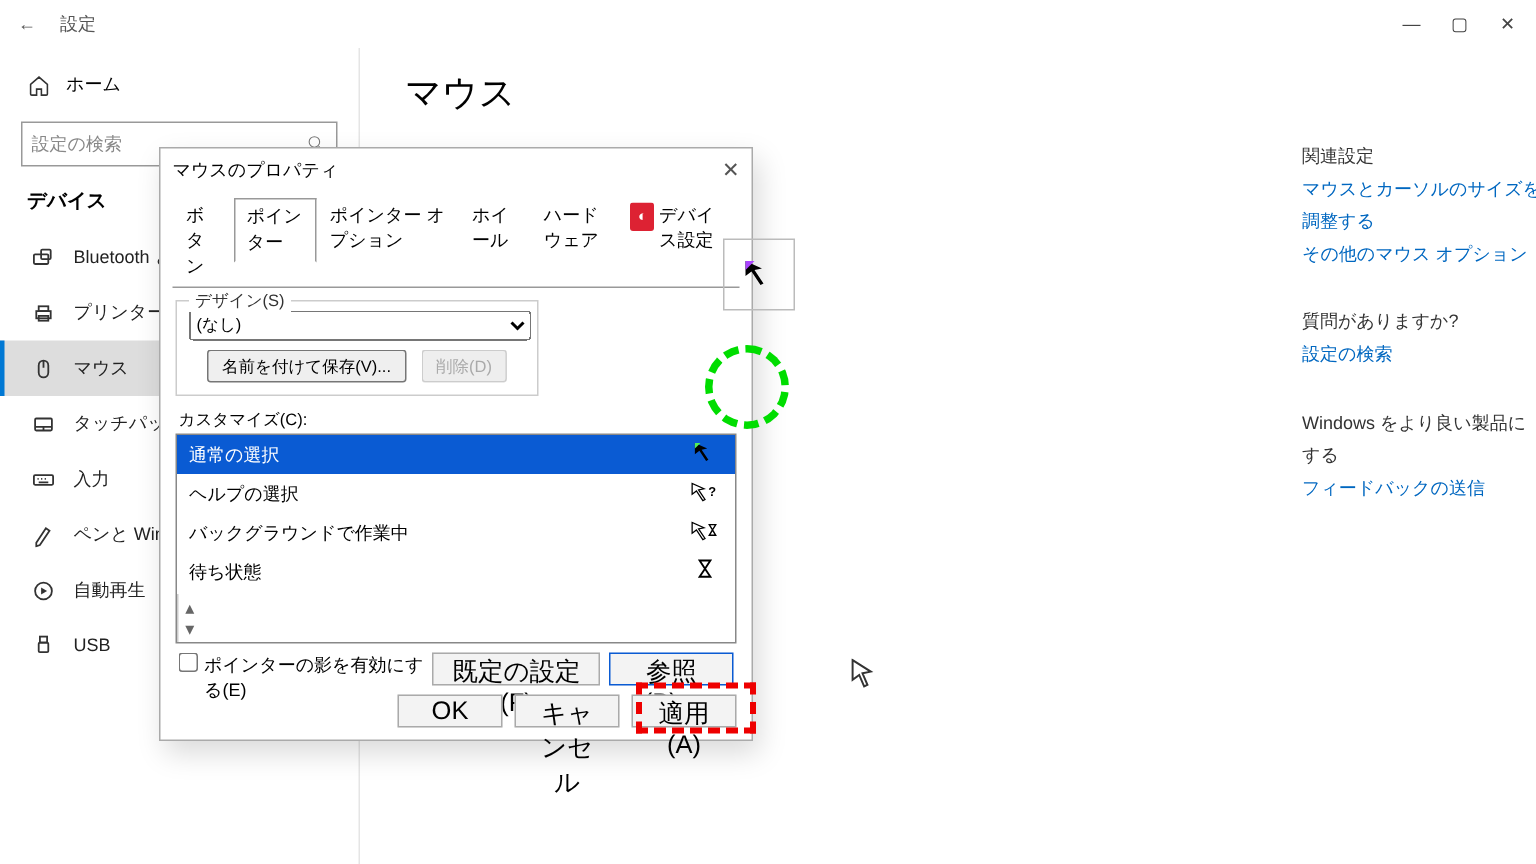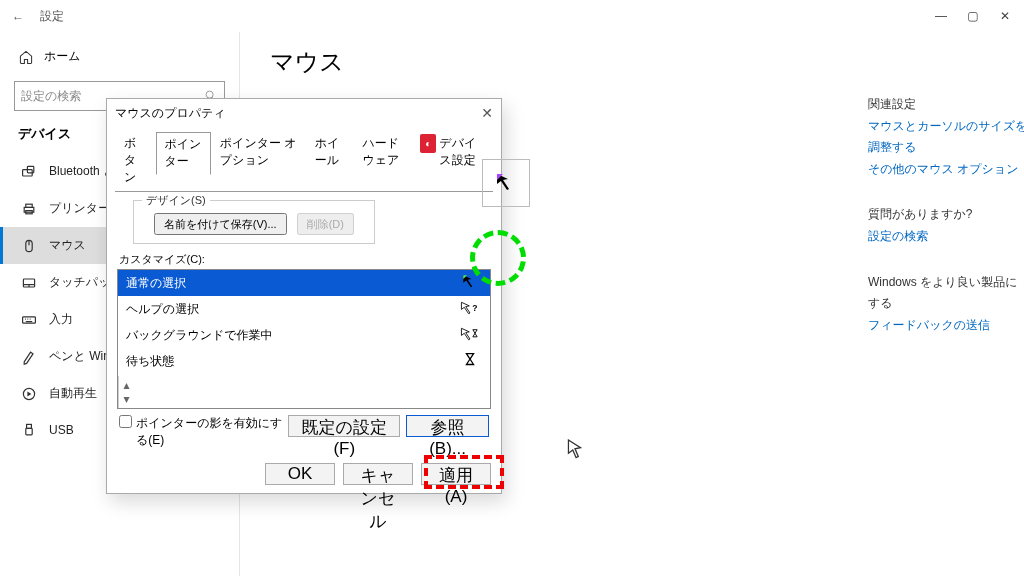--- a/index.html
+++ b/index.html
@@ -35,21 +35,21 @@
 .dialog { position:absolute; left:106px; top:98px; width:396px; height:396px; background:#fff; border:1px solid #aaa; box-shadow: 4px 8px 18px rgba(0,0,0,0.15); z-index:50; }
 .dlg-title { height:28px; padding:0 8px; font-size:12px; display:flex; align-items:center; border-bottom: none; }
 .dlg-title span.t { flex:1; }
 .dlg-title .close { font-size:14px; color:#555; cursor:pointer; }
 .tabs { display:flex; padding: 4px 8px 0; gap:0; font-size:11px; align-items:baseline;}
 .tab { padding:3px 8px 4px; border:1px solid transparent; cursor:pointer; }
 .tab.sel { border:1px solid #999; border-bottom-color:#fff; background:#fff; position:relative; top:1px; }
 .tab.red { background:#d23; color:#fff; padding:3px 4px; margin-left:4px; border-radius:2px; font-size:10px; }
 .tabs-line { border-top:1px solid #999; margin: 0 8px; }
 
-.grp { margin:8px 26px; border:1px solid #ccc; padding:6px 8px 8px; position:relative; }
+.grp { margin:8px 10px; border:1px solid #ccc; padding:6px 8px 8px; position:relative; }
 .grp .lbl { position:absolute; top:-8px; left:8px; background:#fff; padding:0 4px; font-size:11px; color:#333; }
 select.design { width:228px; height:20px; font-size:11px; }
 .grp-btns { margin-top:6px; display:flex; gap:10px; justify-content:center; }
 .grp-btns button { font-size:11px; padding:2px 8px; height:22px; }
 
 .preview { position:absolute; left:375px; top:60px; width:48px; height:48px; border:1px solid #bbb; display:flex; align-items:center; justify-content:center; }
 
 .custlabel { margin: 2px 12px; font-size:11px; }
 .listbox { margin: 2px 10px; border:1px solid #888; height:140px; display:flex;flex-direction:column; }
 .items { flex:1; overflow:hidden; }
@@ -193,20 +193,23 @@
     <div class="tab">ポインター オプション</div>
     <div class="tab">ホイール</div>
     <div class="tab">ハードウェア</div>
     <div class="tab red">◐</div>
     <div class="tab" style="padding-left:2px">デバイス設定</div>
   </div>
   <div class="tabs-line"></div>
 
   <div class="grp" style="width:242px;">
     <span class="lbl">デザイン(S)</span>
+    <select class="design">
+      <option>(なし)</option>
+    </select>
     <div class="grp-btns">
       <button>名前を付けて保存(V)...</button>
       <button disabled="" style="color:#aaa">削除(D)</button>
     </div>
   </div>
 
   <div class="preview">
     <svg class="previewcur" viewBox="0 0 24 24">
       <path d="M3 3 L3 13 L7 10 L13 19 L15 18 L9 9 L14 8 Z" fill="#000"></path>
       <path d="M3 3 L9 3 L3 9 Z" fill="#a4f"></path>

